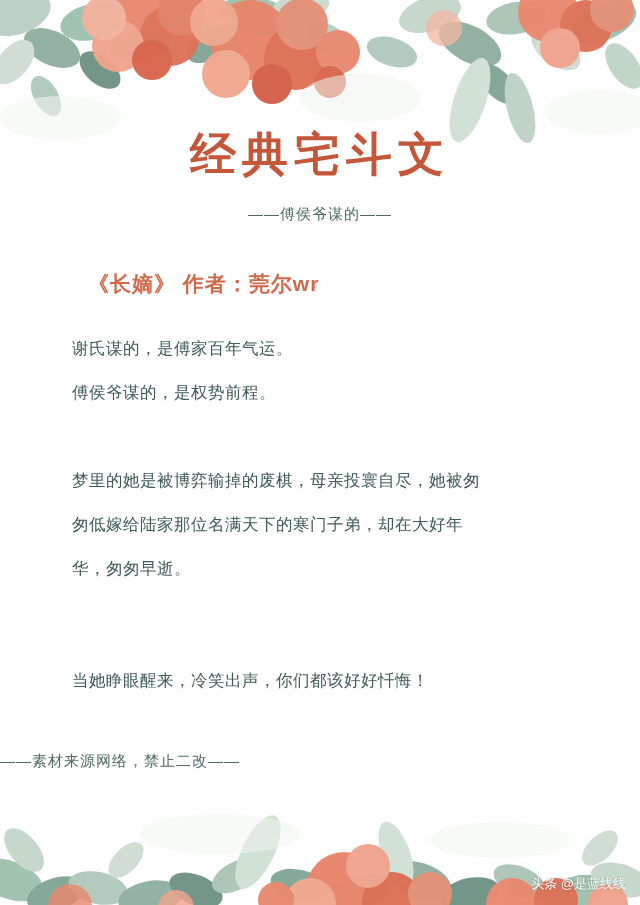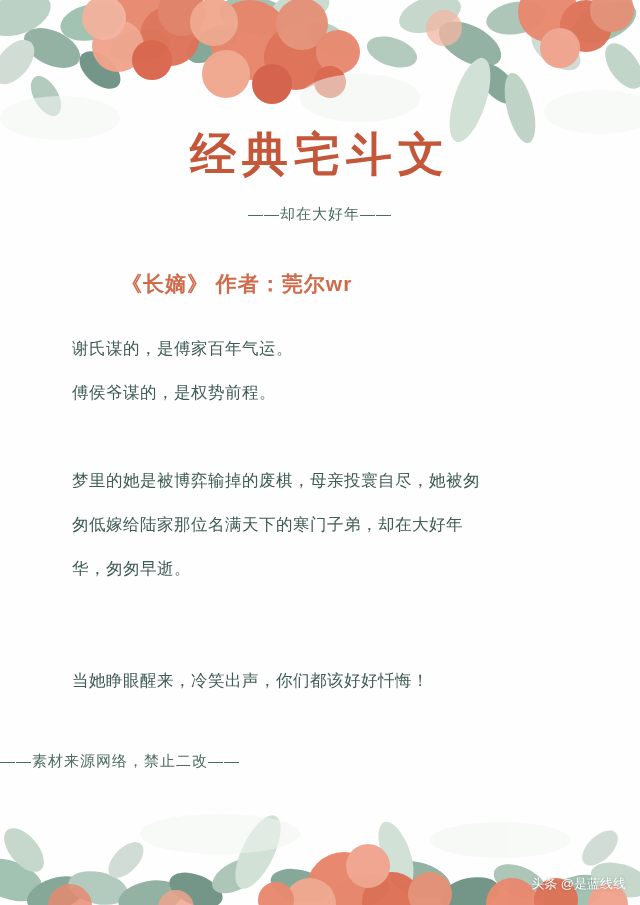--- a/index.html
+++ b/index.html
@@ -62,21 +62,20 @@
   }
 
   .book-line {
     position: absolute;
     top: 270px;
     left: 88px;
     font-size: 21px;
     font-weight: bold;
     letter-spacing: 1px;
     color: #cf6a4b;
-    margin-left: 33px;
   }
 
   .body-block {
     position: absolute;
     left: 72px;
     width: 500px;
     color: #3f5b55;
     font-size: 16.5px;
     line-height: 44px;
     letter-spacing: 0.5px;
@@ -228,21 +227,21 @@
     <g opacity="0.5">
       <ellipse cx="220" cy="104" rx="80" ry="20" fill="#f2f6f2"></ellipse>
       <ellipse cx="500" cy="110" rx="70" ry="18" fill="#f2f6f2"></ellipse>
     </g>
   </svg>
 
   <div class="content">
 
     <div class="main-title">经典宅斗文</div>
 
-    <div class="subtitle">——却在大好年——</div>
+    <div class="subtitle">——傅侯爷谋的——</div>
 
     <div class="book-line">《长嫡》 作者：莞尔wr</div>
 
     <div class="body-block block-2">
       <div>梦里的她是被博弈输掉的废棋，母亲投寰自尽，她被匆</div>
       <div>匆低嫁给陆家那位名满天下的寒门子弟，却在大好年</div>
       <div>华，匆匆早逝。</div>
     </div>
 
     <div class="body-block block-1">

